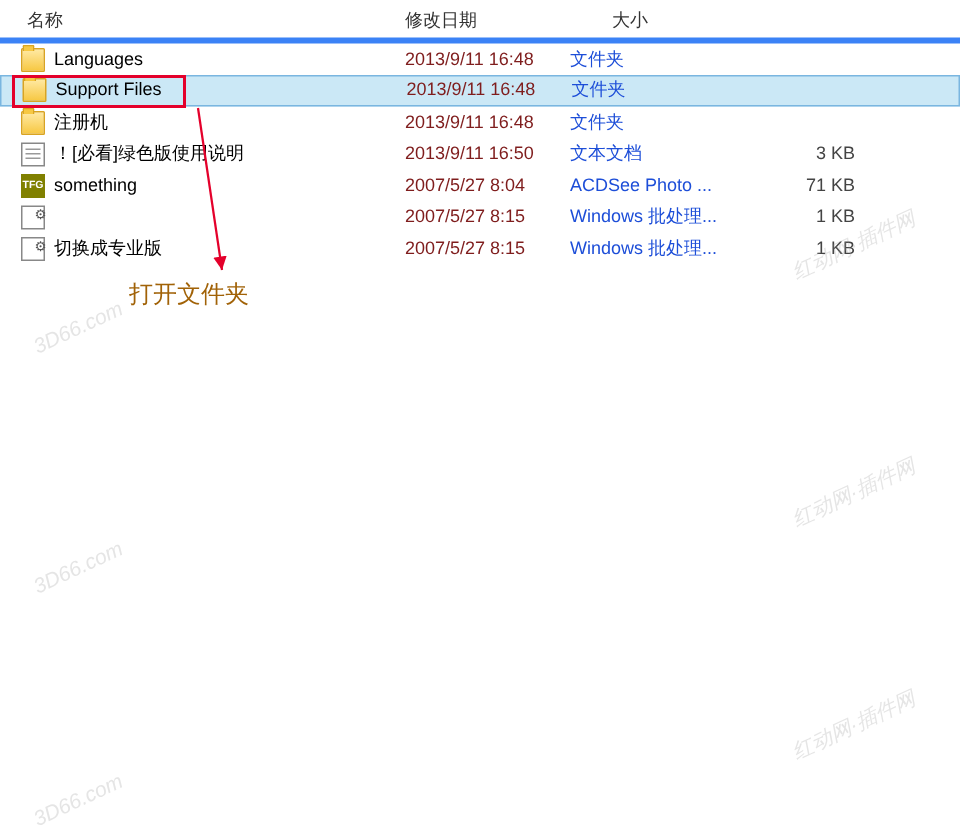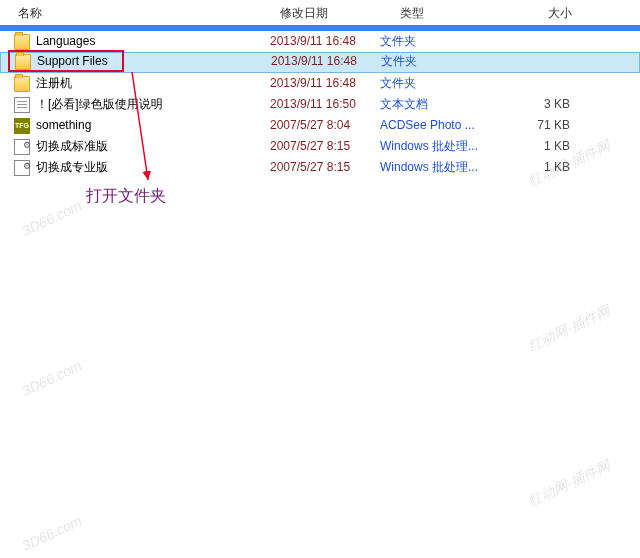--- a/index.html
+++ b/index.html
@@ -7,24 +7,23 @@
       font-family: "Microsoft YaHei", "SimSun", Tahoma, sans-serif;
       font-size: 12px;
       background: #fff;
       width: 640px;
       height: 558px;
       overflow: hidden;
       position: relative;
     }
     .header {
       display: flex;
-      border-bottom: 6px solid #3b82f6;
+      border-bottom: 4px solid #3b82f6;
       padding: 5px 0 3px 0;
       color: #333;
-      gap: 10px;
     }
     .col-name { width: 270px; padding-left: 18px; }
     .col-date { width: 110px; }
     .col-type { width: 110px; }
     .col-size { width: 100px; text-align: center; padding-right: 20px; }
     .rows { }
     .row {
       display: flex;
       align-items: center;
       height: 21px;
@@ -105,21 +104,21 @@
       position: absolute;
       border: 2px solid #e4002b;
       pointer-events: none;
     }
     .annotation-arrow {
       position: absolute;
       pointer-events: none;
     }
     .annotation-text {
       position: absolute;
-      color: #701a75;
+      color: #a16207;
       font-size: 16px;
       font-family: "SimSun", serif;
       pointer-events: none;
     }
     .watermark {
       position: absolute;
       color: rgba(150,150,150,0.25);
       font-size: 14px;
       font-style: italic;
       transform: rotate(-25deg);
@@ -127,21 +126,20 @@
       user-select: none;
       white-space: nowrap;
     }
   </style>
 </head>
 <body>
 
 <div class="header">
   <div class="col-name">名称</div>
   <div class="col-date">修改日期</div>
-  <div class="col-type">类型</div>
   <div class="col-size">大小</div>
 </div>
 
 <div class="rows" id="rows">
     <div class="row">
       <div class="name-cell">
         <div class="icon folder-icon"></div>
         <span>Languages</span>
       </div>
       <div class="date">2013/9/11 16:48</div>
@@ -180,21 +178,20 @@
         <div class="icon tfg-icon">TFG</div>
         <span>something</span>
       </div>
       <div class="date">2007/5/27 8:04</div>
       <div class="type">ACDSee Photo ...</div>
       <div class="size">71 KB</div>
     </div>
     <div class="row">
       <div class="name-cell">
         <div class="icon bat-icon"></div>
-        <span>切换成标准版</span>
       </div>
       <div class="date">2007/5/27 8:15</div>
       <div class="type">Windows 批处理...</div>
       <div class="size">1 KB</div>
     </div>
     <div class="row">
       <div class="name-cell">
         <div class="icon bat-icon"></div>
         <span>切换成专业版</span>
       </div>

